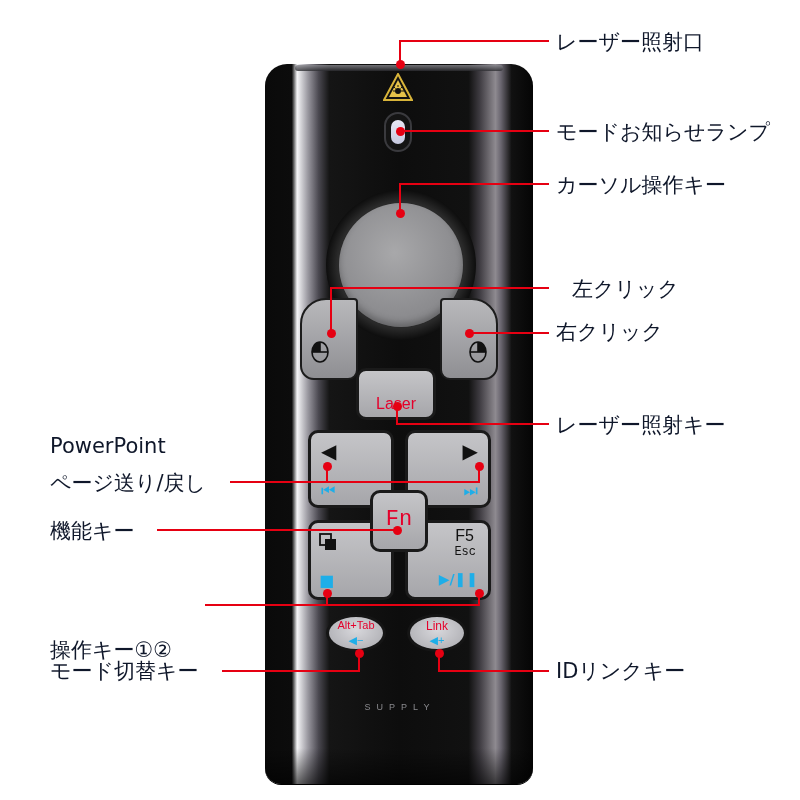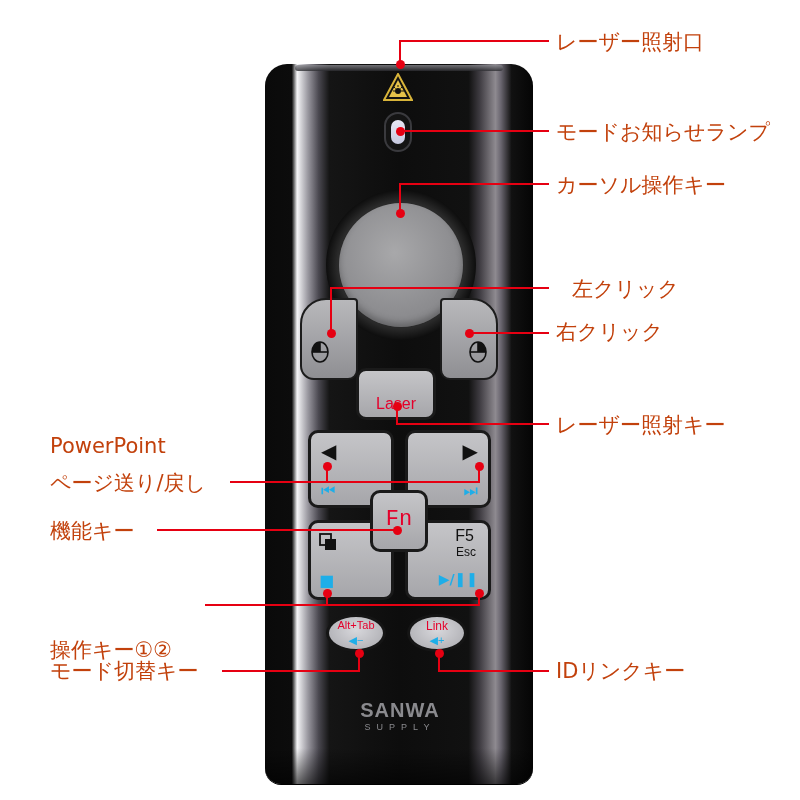--- a/index.html
+++ b/index.html
@@ -59,21 +59,21 @@
   .oval .o-top { position:absolute; left:0; right:0; top:2px; font-size:11px; }
   .oval .o-bot { position:absolute; left:0; right:0; top:17px; font-size:11px; color:#1eaee8; }
 
   .brand { position:absolute; left:330px; top:700px; width:140px; text-align:center; color:#8a8a8e; font-family:"Liberation Sans", sans-serif; }
   .brand .b1 { font-size:20px; font-weight:bold; letter-spacing:1px; line-height:20px; }
   .brand .b2 { font-size:9px; letter-spacing:6px; margin-top:2px; }
 
   
   .line { position:absolute; background:#e60012; }
   .dot { position:absolute; width:9px; height:9px; border-radius:50%; background:#e60012; margin:-4.5px 0 0 -4.5px; }
-  .label { position:absolute; font-size:21px; color:#c2410c; white-space:nowrap; font-family:"DejaVu Sans", sans-serif; }
+  .label { position:absolute; font-size:21px; color:#0f172a; white-space:nowrap; font-family:"DejaVu Sans", sans-serif; }
 </style>
 </head>
 <body>
 
 <div class="device">
   <div class="topbar"></div>
   <div class="bottomglow"></div>
 </div>
 
 <svg class="laser-sign" viewBox="0 0 30 28">
@@ -128,39 +128,38 @@
 
 <div class="key key-app">
   <svg class="glyph" style="left:8px;top:10px;" width="18" height="18" viewBox="0 0 18 18">
     <rect x="1" y="1" width="11" height="11" fill="none" stroke="#111" stroke-width="1.8"></rect>
     <rect x="6" y="6" width="11" height="11" fill="#111"></rect>
   </svg>
   <span class="glyph blue" style="left:8px;top:48px;font-size:16px;">■</span>
 </div>
 <div class="key key-f5">
   <span class="glyph black" style="right:14px;top:4px;font-size:16px;font-family:'Liberation Sans',sans-serif;">F5</span>
-  <span class="glyph black" style="right:12px;top:22px;font-size:12px;font-family:Liberation Sans, sans-serif;">Esc</span>
+  <span class="glyph black" style="right:12px;top:22px;font-size:12px;font-family:Liberation Mono, monospace;">Esc</span>
   <span class="glyph blue" style="right:10px;top:48px;font-size:14px;font-weight:bold;">▶/❚❚</span>
 </div>
 
 <div class="key key-fn">
   <span class="key-label">Fn</span>
 </div>
 
 <div class="oval oval-alt">
   <span class="o-top">Alt+Tab</span>
   <span class="o-bot">◀−</span>
 </div>
 <div class="oval oval-link">
   <span class="o-top" style="font-size:12px;">Link</span>
   <span class="o-bot">◀+</span>
 </div>
 
 <div class="brand">
-  <div class="b1">SANWA</div>
   <div class="b2">SUPPLY</div>
 </div>
 
 <div class="line" style="left:399px;top:40px;width:150px;height:2px;"></div>
 <div class="line" style="left:399px;top:40px;width:2px;height:25px;"></div>
 <div class="dot" style="left:400px;top:64px;"></div>
 <span class="label" style="left:556px;top:28px;">レーザー照射口</span>
 
 <div class="line" style="left:400px;top:130px;width:149px;height:2px;"></div>
 <div class="dot" style="left:400px;top:131px;"></div>

